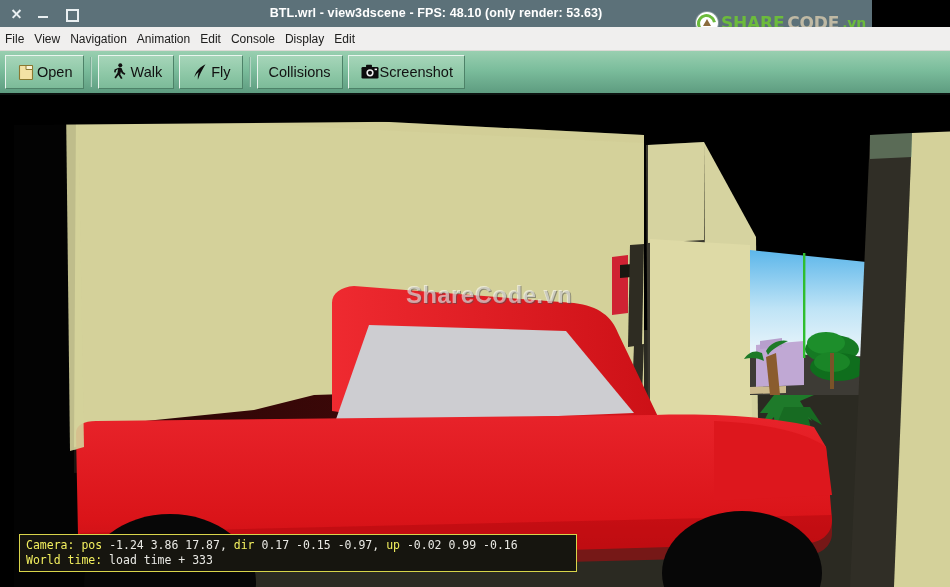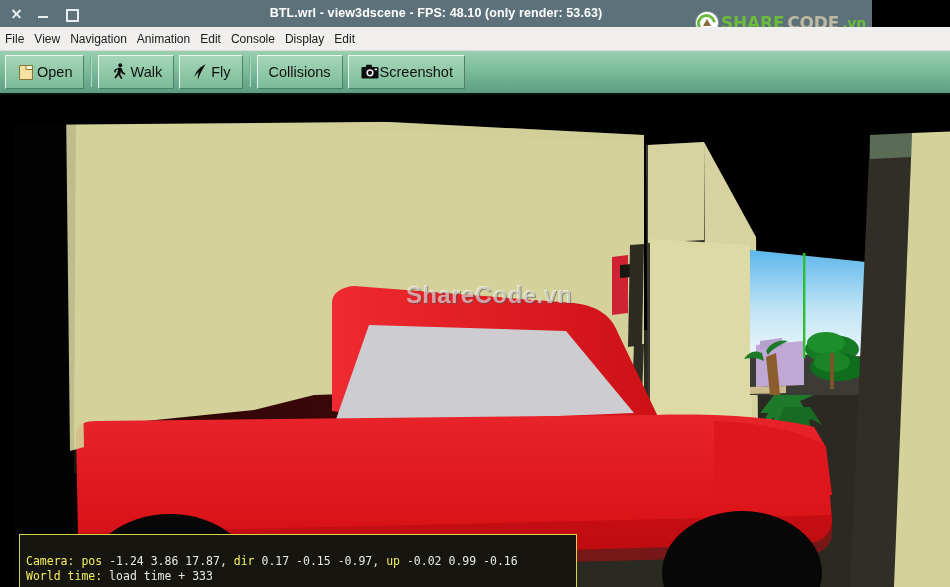--- a/index.html
+++ b/index.html
@@ -129,21 +129,21 @@
     margin-top:186px;
     font-size:24px; font-weight:bold; letter-spacing:0.4px;
     color:rgba(255,255,255,0.55);
     text-shadow:1px 1px 0 rgba(80,80,80,.55);
     font-family:"Liberation Sans", sans-serif;
   }
 
   
   .statusbox {
     position:absolute; left:5px; top:439px;
-    width:558px; padding:19px 6px 4px 6px;
+    width:558px; padding:3px 6px 4px 6px;
     background:#16150f; border:1px solid #d8d44a;
     font-family:"DejaVu Sans Mono", monospace;
     font-size:11.5px; line-height:14.6px; white-space:nowrap;
     pointer-events:none;
   }
   .s-key { color:#f2ef5e; }
   .s-val { color:#e9e9e4; }
 </style>
 </head>
 <body>

